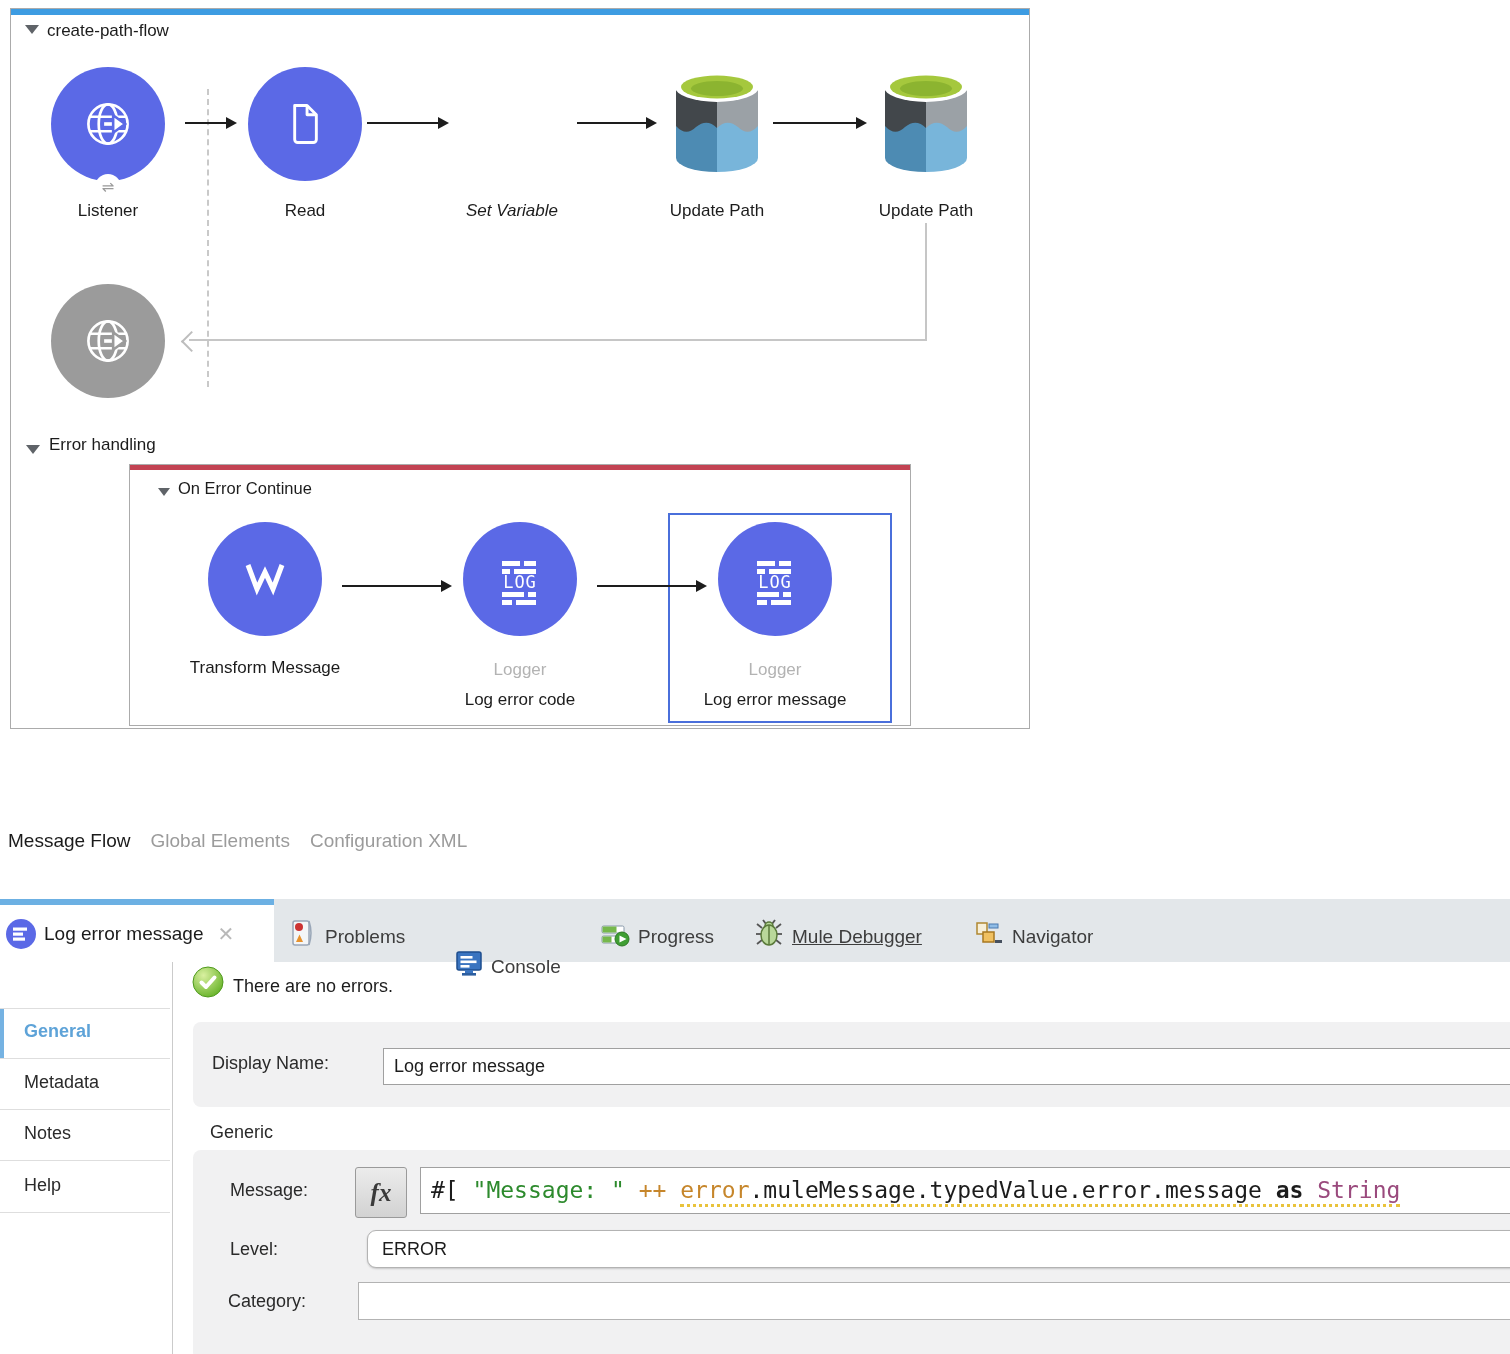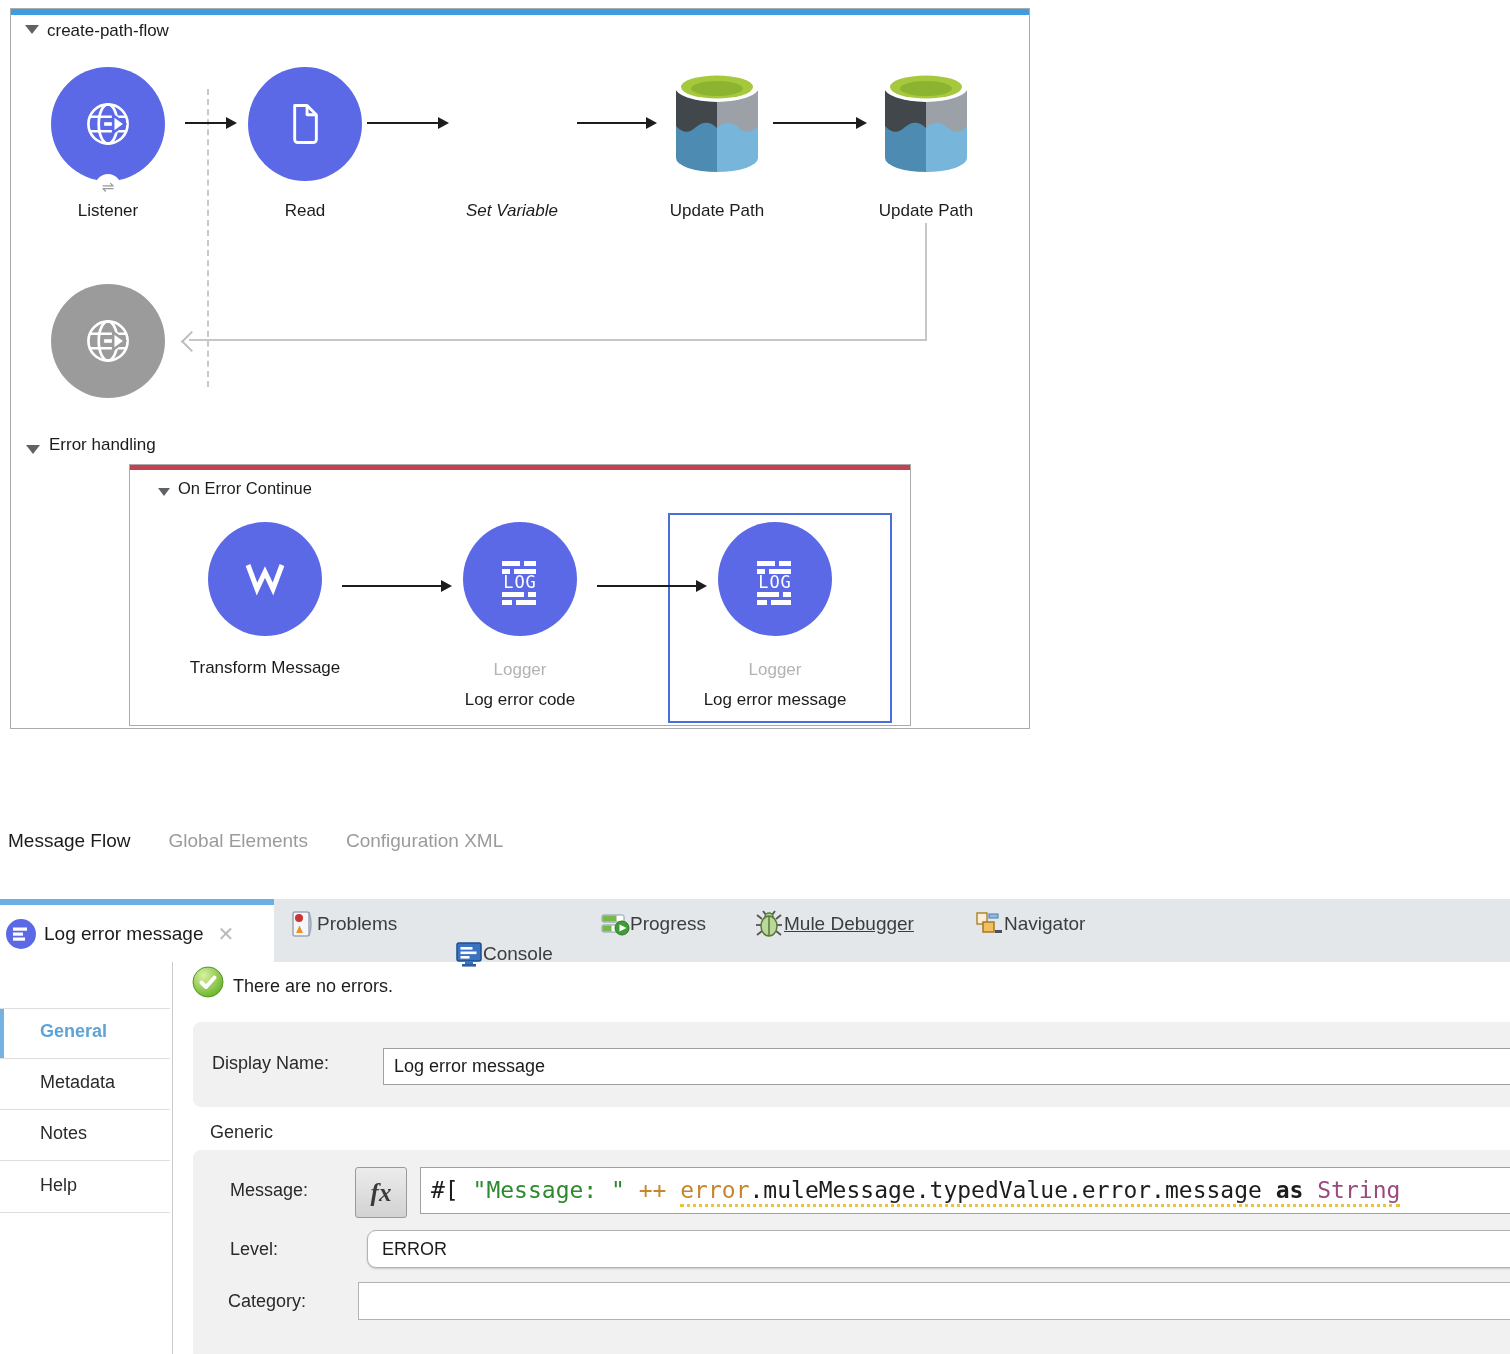--- a/index.html
+++ b/index.html
@@ -24,36 +24,36 @@
   .dashline{border-left:2px dashed #c9c9c9;}
   .gline{background:#c6c6c6;}
   .chev{width:13px;height:13px;border-top:2px solid #bdbdbd;border-left:2px solid #bdbdbd;transform:rotate(-45deg);}
   .badge{width:26px;height:26px;border-radius:50%;background:#fff;color:#9a9a9a;font-size:15px;
          line-height:26px;text-align:center;}
   .oe-box{border:1px solid #ababab;background:#fff;}
   .oe-redbar{left:0;top:0;width:100%;height:5px;background:#c24252;}
   .sel-box{border:2px solid #4a6fdb;}
 
   
-  .editor-tabs{left:8px;top:830px;display:flex;gap:38px;font-size:19px;}
+  .editor-tabs{left:8px;top:830px;display:flex;gap:20px;font-size:19px;}
   .etab-active{color:#1b1b1b;}
   .etab{color:#9b9b9b;}
 
   
   .tabstrip{left:0;top:899px;width:1510px;height:63px;background:#e3e7ea;}
   .active-tab{left:0;top:0;width:274px;height:57px;background:#fff;border-top:6px solid #6cb0e3;
               display:flex;align-items:center;}
   .active-tab-label{font-size:19px;color:#1b1b1b;margin-left:8px;}
   .tab-close{font-size:20px;color:#b9b9b9;margin-left:14px;}
-  .tool-tab{top:0;height:49px;display:flex;align-items:center;gap:0;font-size:19px;color:#3d3d3d;}
+  .tool-tab{top:0;height:49px;display:flex;align-items:flex-end;gap:8px;font-size:19px;color:#3d3d3d;}
 
   
   .vdivider{left:172px;top:962px;width:1px;height:392px;background:#cbcbcb;}
   .sb-div{width:170px;height:1px;background:#dedede;}
-  .sb-item{left:40px;font-size:18px;color:#2b2b2b;}
+  .sb-item{left:24px;font-size:18px;color:#2b2b2b;}
   .sb-active{color:#5ea3d8;font-weight:bold;}
   .sb-accent{left:0;width:4px;height:49px;background:#75b2e2;}
   .status-text{font-size:18px;color:#1c1c1c;}
   .panel{background:#f1f1f2;border-radius:8px;}
   .flabel{font-size:18px;color:#2a2a2a;}
   .tinput{background:#fff;border:1px solid #a0a0a0;font-size:18px;padding:0 10px;
           font-family:"Liberation Sans",sans-serif;color:#1c1c1c;box-sizing:border-box;}
   .combo{background:#fff;border:1px solid #b3b3b3;border-radius:9px;font-size:18px;
          box-shadow:0 1px 2px rgba(0,0,0,0.18);display:flex;align-items:center;padding-left:14px;box-sizing:border-box;}
   .fxbtn{background:linear-gradient(#ececec,#d2d2d2);border:1px solid #9a9a9a;border-radius:3px;

